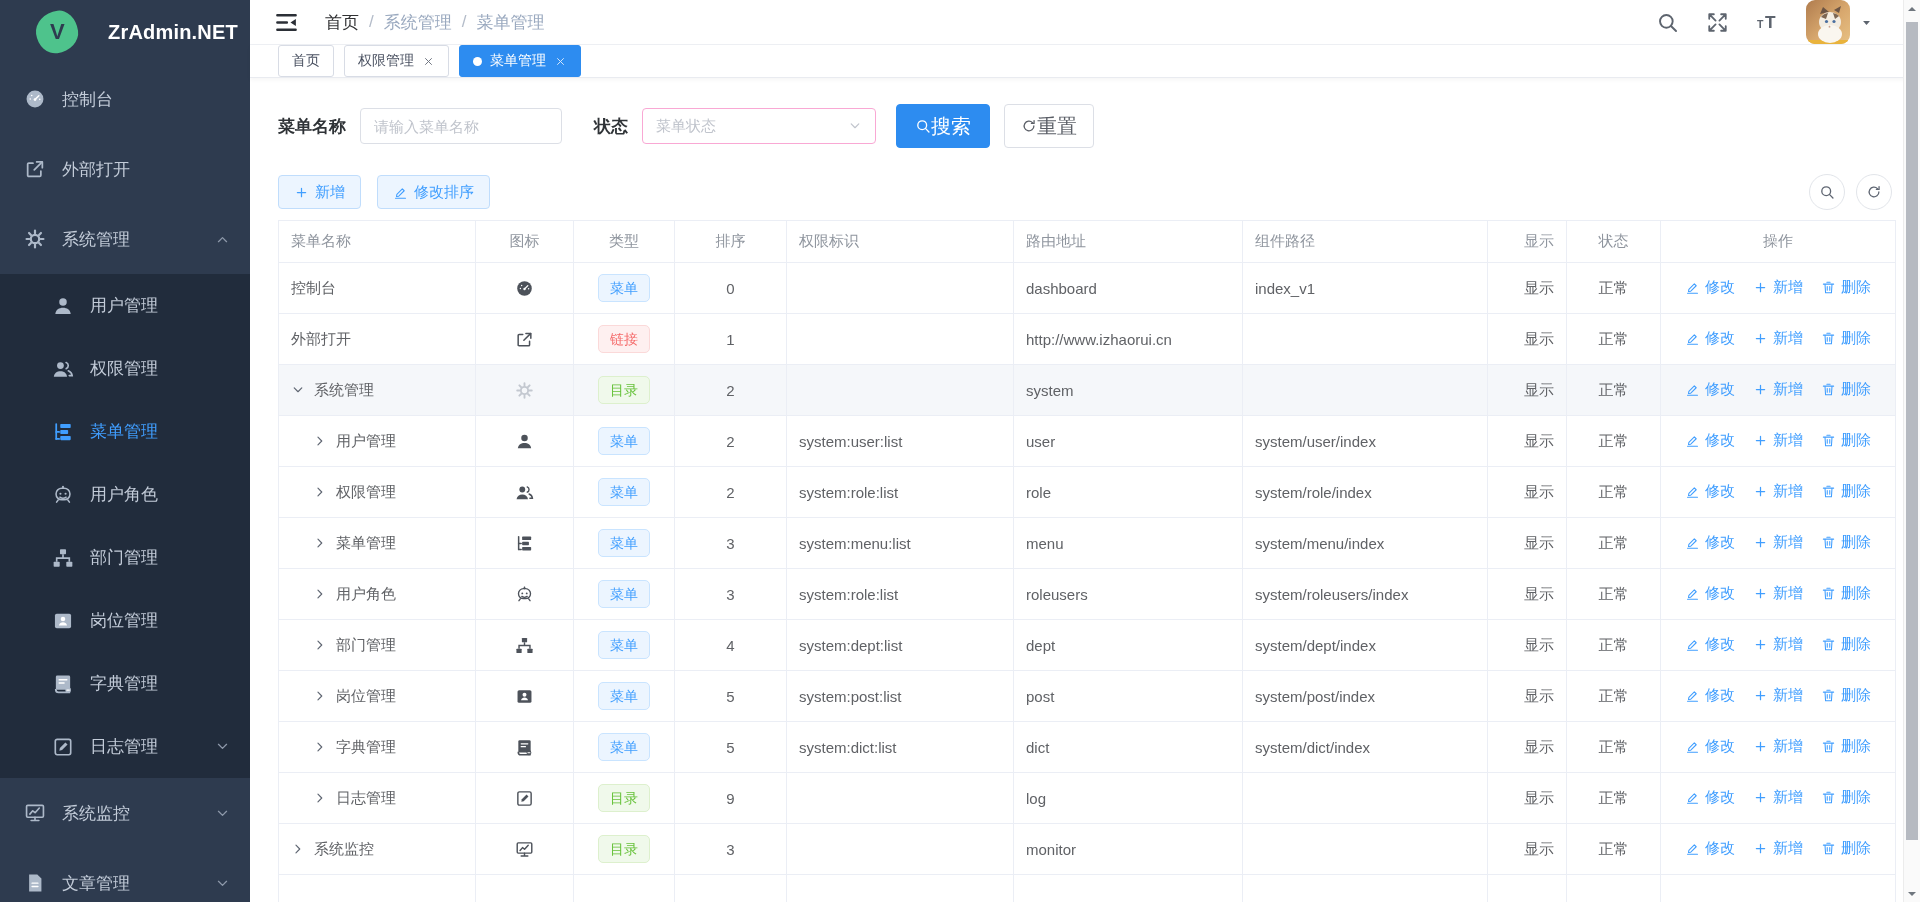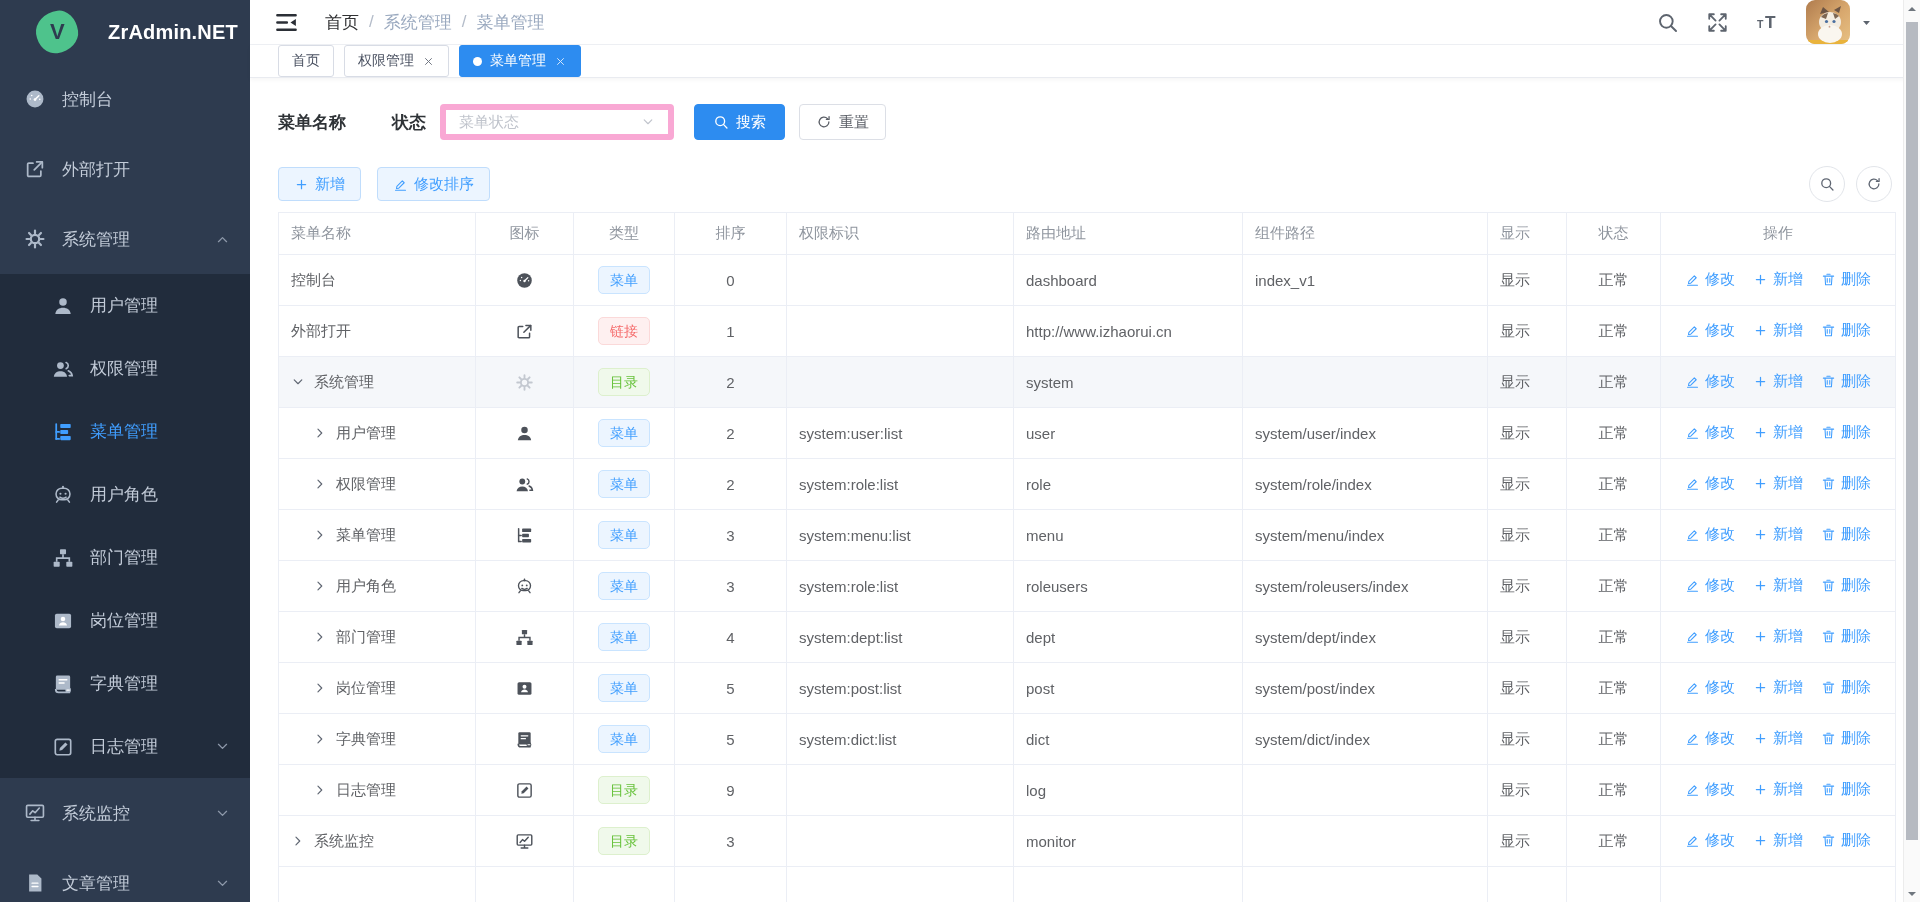--- a/index.html
+++ b/index.html
@@ -40,23 +40,23 @@
   .tag { height:32px; display:inline-flex; align-items:center; gap:8px; padding:0 13px; border:1px solid #d8dce5; border-radius:3px; font-size:14px; color:#495060; background:#fff; cursor:pointer; white-space:nowrap; }
   .tag.active { background:#2d8cf0; border-color:#2d8cf0; color:#fff; }
   .tag-dot { width:9px; height:9px; border-radius:50%; background:#fff; }
   .tag-close { width:13px; height:13px; opacity:.8; }
 
   .filter-row { display:flex; align-items:center; margin:26px 28px 0; }
   .f-label { font-size:17px; font-weight:bold; color:#2f3337; margin-right:14px; white-space:nowrap; }
   .f-label.second { margin-left:32px; }
   .text-input { width:202px; height:36px; border:1px solid #dcdfe6; border-radius:4px; padding:0 13px; font-size:15px; color:#606266; outline:none; font-family:inherit; }
   .text-input::placeholder { color:#c0c4cc; }
-  .select-box { width:234px; height:36px; border:6px solid #f9a8d4; border-radius:4px; display:flex; align-items:center; justify-content:space-between; padding:0 13px; font-size:15px; color:#c0c4cc; cursor:pointer; }
+  .select-box { width:234px; height:36px; border:1px solid #f9a8d4; border-radius:4px; display:flex; align-items:center; justify-content:space-between; padding:0 13px; font-size:15px; color:#c0c4cc; cursor:pointer; }
   .sel-arrow { width:14px; height:14px; color:#c0c4cc; }
-  .btn { height:36px; border-radius:4px; font-size:15px; display:inline-flex; align-items:center; gap:7px; cursor:pointer; font-family:inherit; }
+  .btn { height:44px; border-radius:4px; font-size:20px; display:inline-flex; align-items:center; gap:0; cursor:pointer; font-family:inherit; }
   .btn .b-icon { width:16px; height:16px; }
   .btn-primary { margin-left:20px; padding:0 18px; background:#2d8cf0; border:1px solid #2d8cf0; color:#fff; }
   .btn-default { margin-left:14px; padding:0 16px; background:#fff; border:1px solid #dcdfe6; color:#5a5e66; }
 
   .toolbar { display:flex; align-items:center; margin:26px 28px 0; }
   .btn-plain { height:34px; padding:0 15px; font-size:15px; background:#ecf5ff; border:1px solid #c0ddfc; color:#409eff; border-radius:4px; display:inline-flex; align-items:center; gap:6px; cursor:pointer; margin-right:16px; font-family:inherit; }
   .btn-plain .b-icon { width:15px; height:15px; }
   .toolbar-right { margin-left:auto; display:flex; gap:11px; }
   .circle-btn { width:36px; height:36px; border-radius:50%; border:1px solid #e2e5ea; background:#fff; color:#5f6672; display:flex; align-items:center; justify-content:center; cursor:pointer; }
   .circle-btn .b-icon { width:16px; height:16px; }
@@ -64,21 +64,21 @@
   .table-wrap { margin:10px 28px 0; }
   table { border-collapse:collapse; table-layout:fixed; width:1597px; font-size:15px; color:#606266; }
   th,td { border:1px solid #ebeef5; padding:0 12px; overflow:hidden; white-space:nowrap; background:#fff; }
   th { height:42px; font-weight:normal; color:#8f959e; }
   td { height:51px; }
   tr.highlight td { background:#f5f7fa; }
   tr.partial td { height:51px; border-bottom:none; }
   .col-name{width:197px;text-align:left} .col-icon{width:98px;text-align:center}
   .col-type{width:101px;text-align:center} .col-order{width:112px;text-align:center}
   .col-perm{width:227px;text-align:left} .col-path{width:229px;text-align:left}
-  .col-component{width:245px;text-align:left} .col-visible{width:79px;text-align:left}
+  .col-component{width:245px;text-align:left} .col-visible{width:79px;text-align:right}
   .col-status{width:94px;text-align:center} .col-ops{width:235px;text-align:center}
   .badge { display:inline-block; padding:5px 11px; font-size:14px; border-radius:5px; border:1px solid; line-height:1.2; }
   .badge-menu { color:#409eff; background:#ecf5ff; border-color:#c9e4ff; }
   .badge-link { color:#f56c6c; background:#fef0f0; border-color:#fbd9d9; }
   .badge-dir  { color:#67c23a; background:#f0f9eb; border-color:#ddf0cd; }
   .cell-icon { width:19px; height:19px; color:#4d525a; display:inline-block; vertical-align:middle; }
   .row-chevron { width:14px; height:14px; color:#5f6672; display:inline-block; margin-right:9px; vertical-align:-2px; cursor:pointer; }
   .op-link { color:#409eff; margin:0 9px; display:inline-flex; align-items:center; gap:5px; cursor:pointer; }
   .op-icon { width:15px; height:15px; }
 
@@ -374,20 +374,21 @@
           <span class="tag-close" data-icon="close-icon">
             <svg viewBox="0 0 24 24" aria-hidden="true">
               <path d="M6.5 6.5l11 11M17.5 6.5l-11 11" stroke="currentColor" stroke-width="1.8" stroke-linecap="round"></path>
             </svg>
           </span>
         </span>
       </div>
 
     <div class="filter-row">
       <span class="f-label">菜单名称</span>
+      <input class="text-input" type="text" placeholder="请输入菜单名称" style="">
       <span class="f-label second">状态</span>
       <div class="select-box">
         <span>菜单状态</span>
         <span class="sel-arrow" data-icon="chevron-down-icon">
             <svg viewBox="0 0 24 24" aria-hidden="true">
               <path d="M5.5 8.5L12 15l6.5-6.5" fill="none" stroke="currentColor" stroke-width="2" stroke-linecap="round" stroke-linejoin="round"></path>
             </svg>
           </span>
       </div>
       <button class="btn btn-primary">

